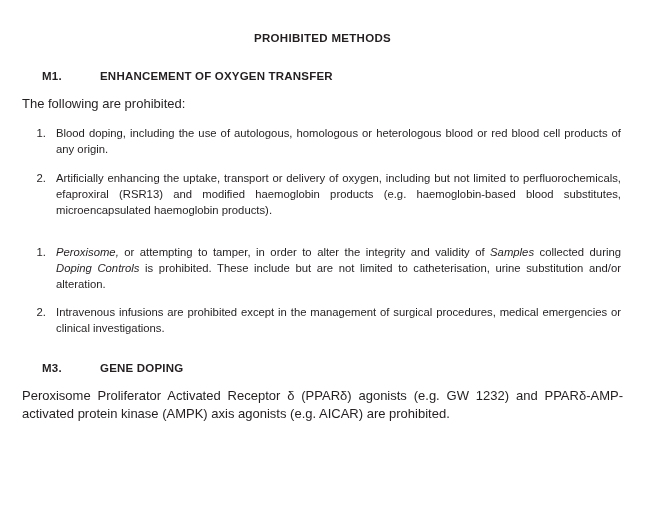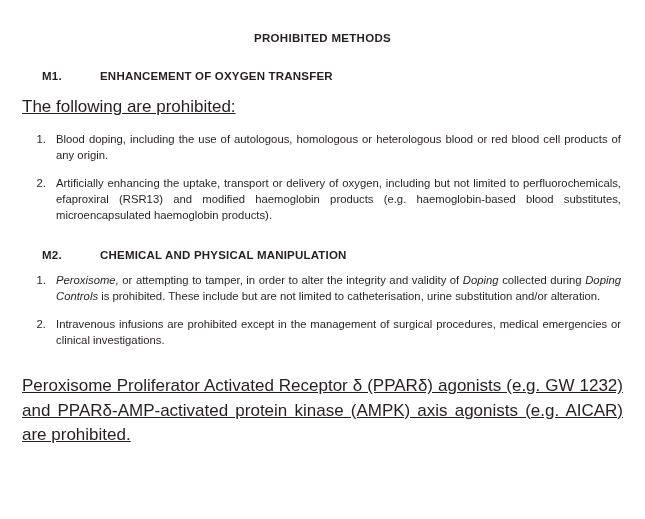--- a/index.html
+++ b/index.html
@@ -40,25 +40,24 @@
     padding-left: 20px;
   }
   .section-number {
     width: 58px;
     flex: 0 0 58px;
   }
   .section-heading-text {
     flex: 1 1 auto;
   }
   .para {
-    font-size: 17px;
+    font-size: 13px;
     line-height: 1.42;
     text-align: justify;
     margin: 13px 0 0 0;
-    text-decoration: underline;
   }
   .list {
     margin: 12px 0 0 0;
     padding: 0;
     list-style: none;
   }
   .list-item {
     display: flex;
     font-size: 11.3px;
     line-height: 1.42;
@@ -105,33 +104,33 @@
         <span class="list-text">Blood doping, including the use of autologous, homologous or heterologous blood or red blood cell products of any origin.</span>
       </li>
       <li class="list-item">
         <span class="list-marker">2.</span>
         <span class="list-text">Artificially enhancing the uptake, transport or delivery of oxygen, including but not limited to perfluorochemicals, efaproxiral (RSR13) and modified haemoglobin products (e.g. haemoglobin-based blood substitutes, microencapsulated haemoglobin products).</span>
       </li>
     </ul>
   </div>
 
   <div class="section">
-    <div class="section-heading">
-      <span class="section-number">M2.</span>
-      <span class="section-heading-text">CHEMICAL AND PHYSICAL MANIPULATION</span>
-    </div>
     <ul class="list tight">
       <li class="list-item">
         <span class="list-marker">1.</span>
-        <span class="list-text"><em>Peroxisome,</em><span> or attempting to tamper, in order to alter the integrity and validity of </span><em>Doping</em><span> collected during </span><em>Doping Controls</em><span> is prohibited. These include but are not limited to catheterisation, urine substitution and/or alteration.</span></span>
+        <span class="list-text"><em>Peroxisome,</em><span> or attempting to tamper, in order to alter the integrity and validity of </span><em>Samples</em><span> collected during </span><em>Doping Controls</em><span> is prohibited. These include but are not limited to catheterisation, urine substitution and/or alteration.</span></span>
       </li>
       <li class="list-item">
         <span class="list-marker">2.</span>
         <span class="list-text">Intravenous infusions are prohibited except in the management of surgical procedures, medical emergencies or clinical investigations.</span>
       </li>
     </ul>
   </div>
 
   <div class="section">
+    <div class="section-heading">
+      <span class="section-number">M3.</span>
+      <span class="section-heading-text">GENE DOPING</span>
+    </div>
     <p class="para">Peroxisome Proliferator Activated Receptor δ (PPARδ) agonists (e.g. GW 1232) and PPARδ-AMP-activated protein kinase (AMPK) axis agonists (e.g. AICAR) are prohibited.</p>
   </div>
 
 </div>
 
 </body></html>

